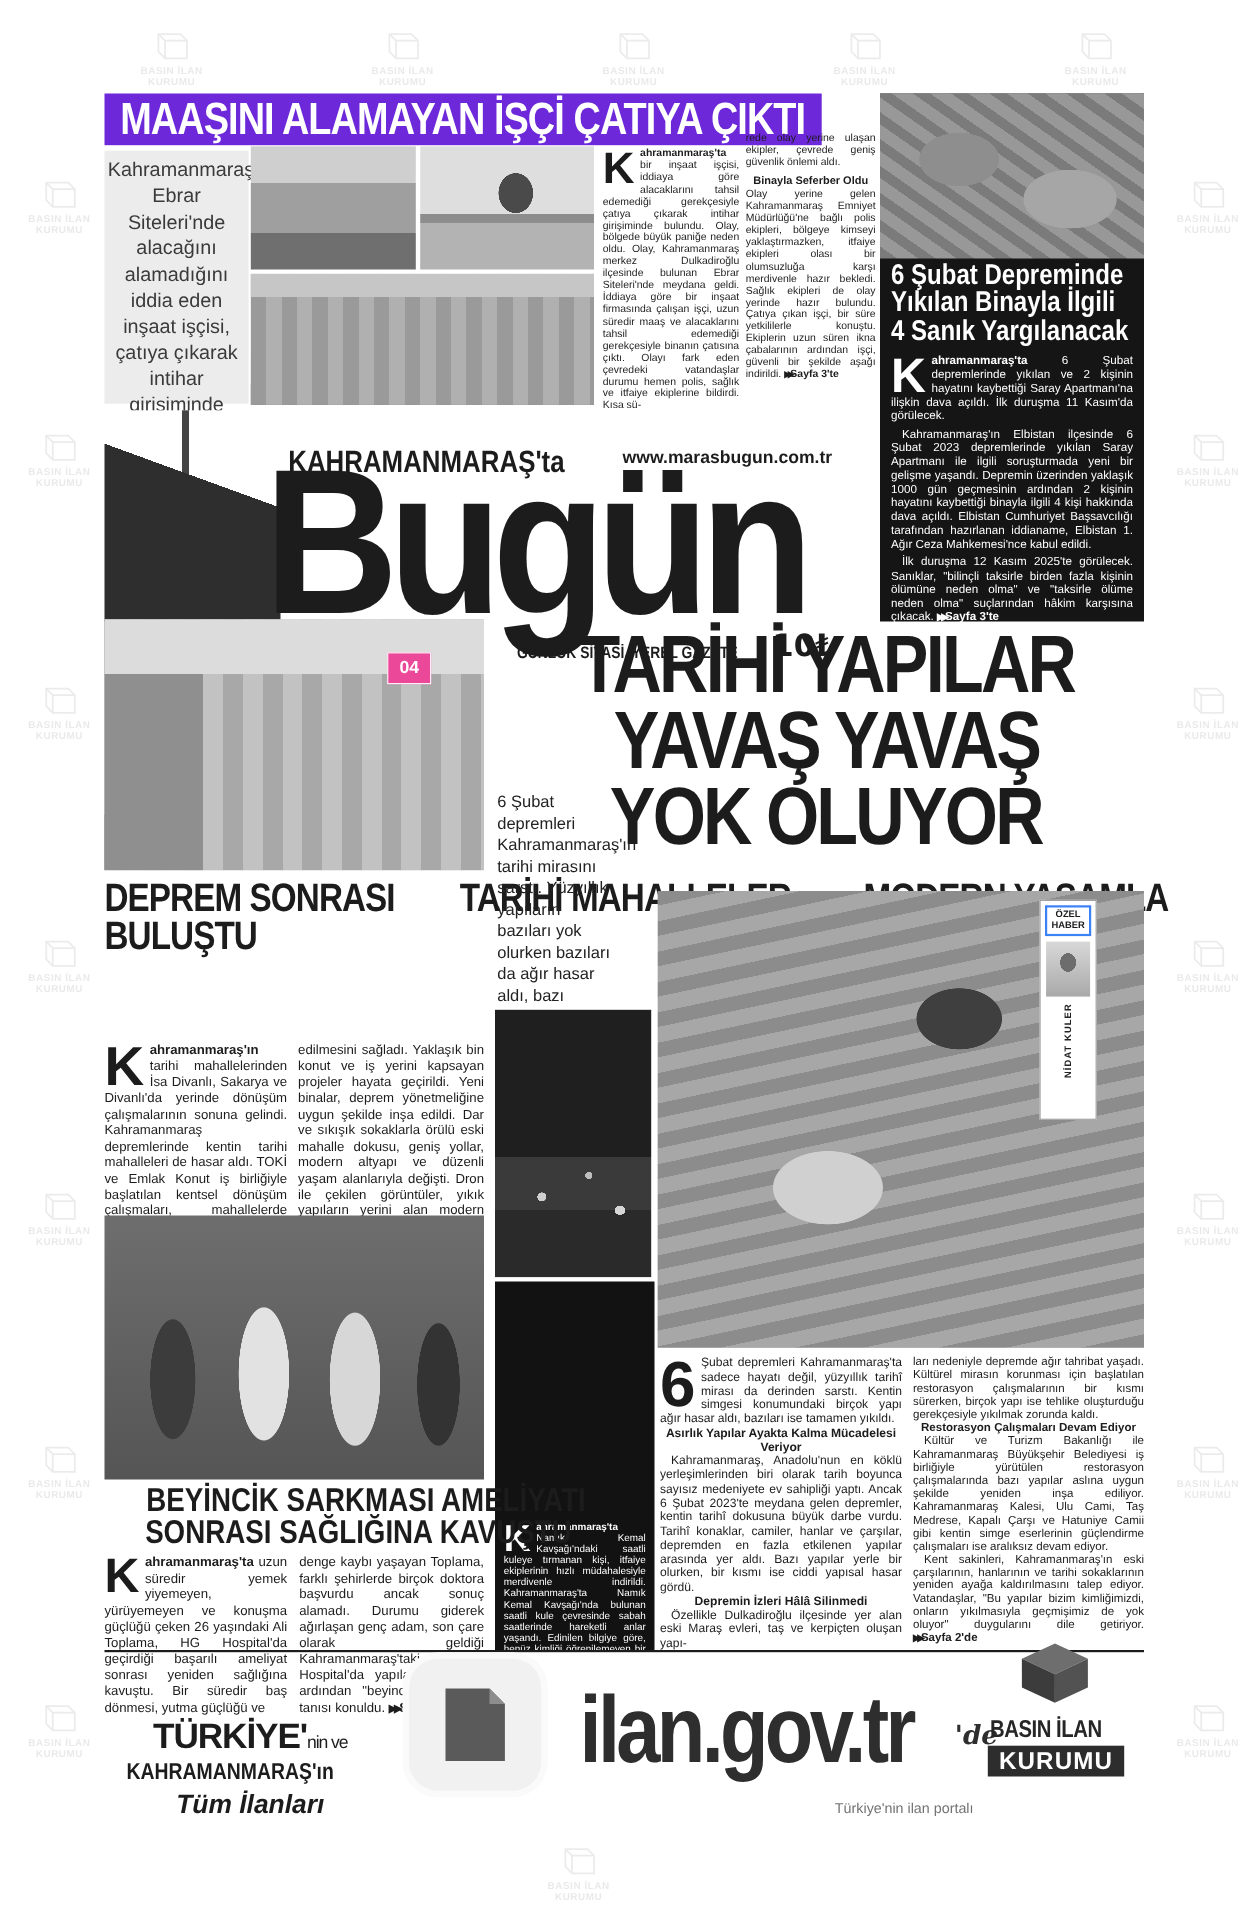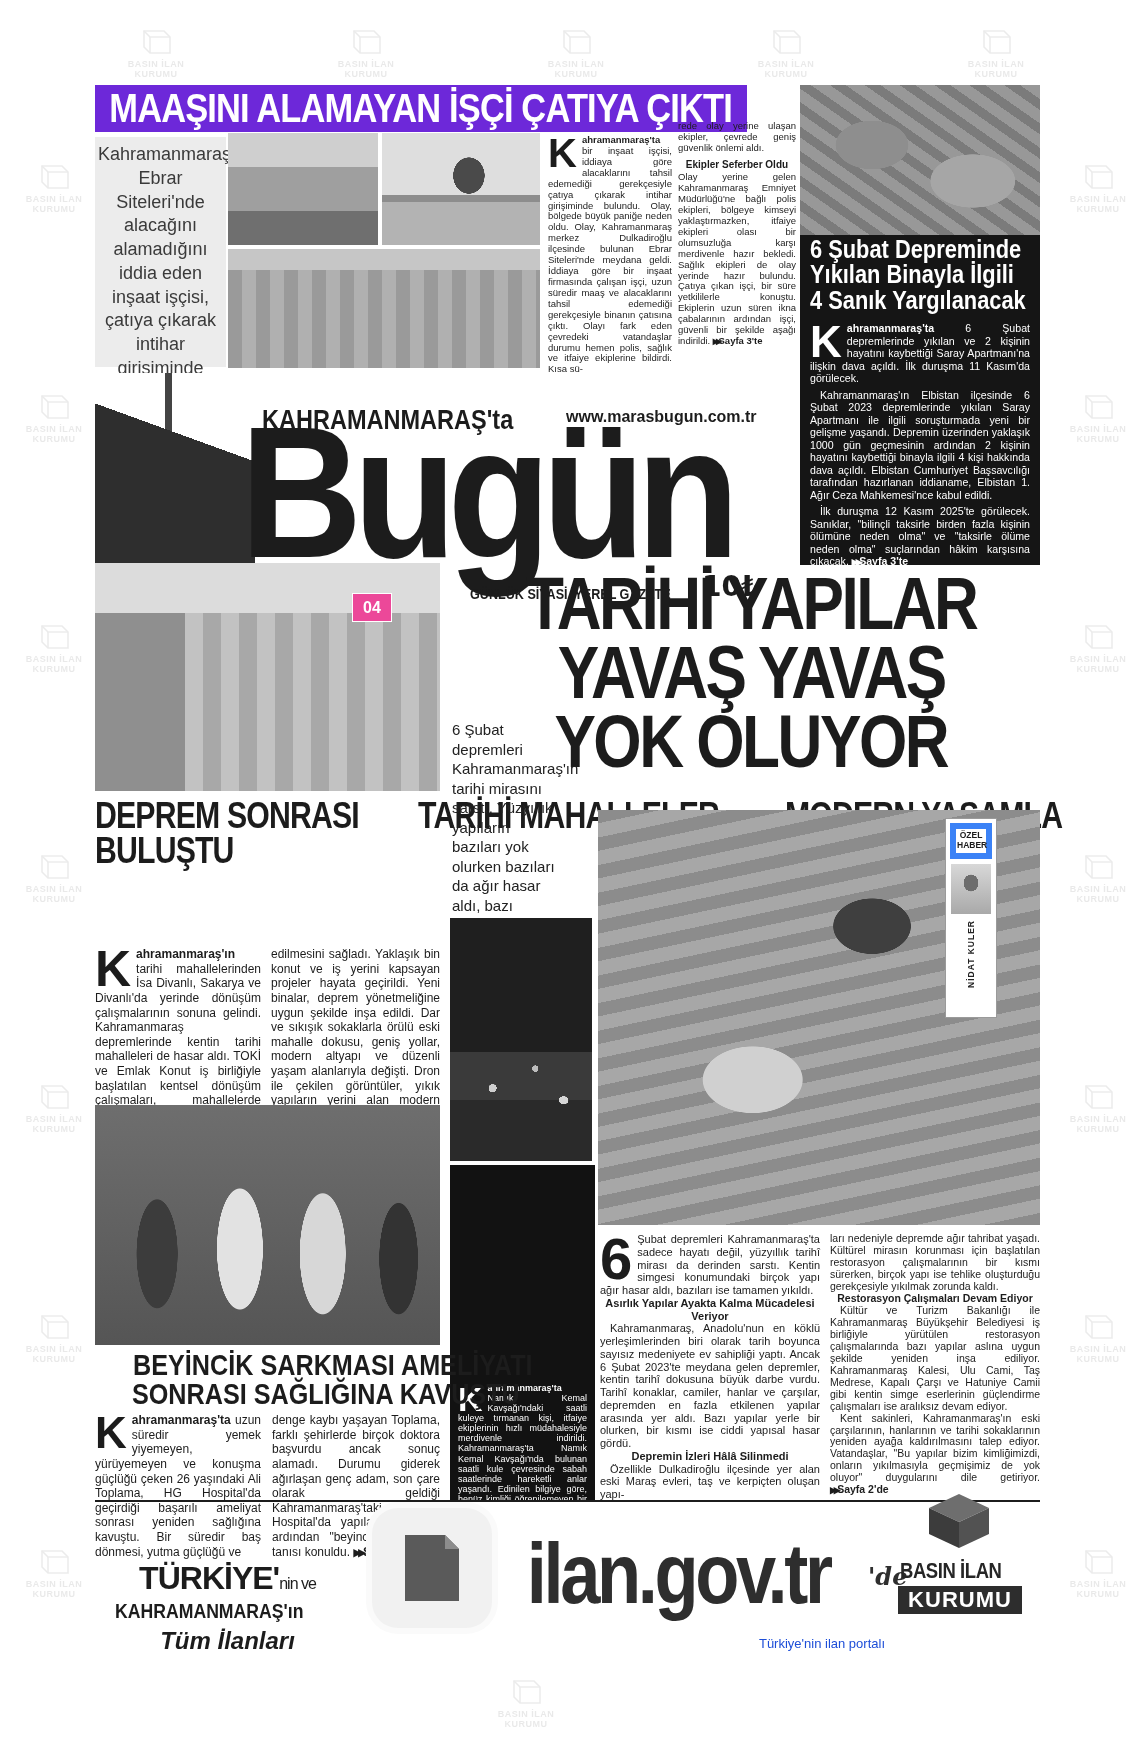--- a/index.html
+++ b/index.html
@@ -84,21 +84,21 @@
   #renew-head{left:95px;top:799px;font-size:36px;font-weight:bold;line-height:.96;letter-spacing:-1px;}
   .bodycol{font-size:12px;line-height:1.22;}
   #renew-c1{left:95px;top:947px;width:166px;}
   #renew-c2{left:271px;top:947px;width:169px;}
   
   #her-head{left:462px;top:570px;width:578px;text-align:center;font-size:74px;font-weight:bold;
             line-height:.93;letter-spacing:-3px;}
   #her-intro{left:452px;top:720px;width:106px;font-size:15px;line-height:1.3;color:#222;}
   #ozel{left:945px;top:818px;width:52px;height:200px;background:#fff;border:1px solid #9a9a9a;
         display:flex;flex-direction:column;align-items:center;padding:4px 2px;box-sizing:border-box;}
-  #ozel-badge{border:6px solid #3b82f6;font-size:8.5px;font-weight:bold;text-align:center;
+  #ozel-badge{border:2px solid #3b82f6;font-size:8.5px;font-weight:bold;text-align:center;
               padding:2px 1px;line-height:1.15;width:42px;box-sizing:border-box;}
   #ozel-photo{width:40px;height:50px;margin-top:5px;background:
       radial-gradient(12px 14px at 50% 38%,#6d6d6d 0 60%,transparent 61%),linear-gradient(#d8d8d8,#a9a9a9);}
   #ozel-byline{margin-top:6px;writing-mode:vertical-rl;transform:rotate(180deg);
                font-size:8.5px;font-weight:bold;letter-spacing:1px;color:#222;}
   .hercol{font-size:11px;line-height:1.16;}
   #her-c1{left:600px;top:1233px;width:220px;}
   #her-c2{left:830px;top:1233px;width:210px;font-size:10.5px;line-height:1.14;}
   .subhead{font-weight:bold;text-align:center;margin:5px 0 2px 0;}
   .hercol p{margin:0;text-indent:10px;}
@@ -118,21 +118,21 @@
   #f-left{left:100px;top:1560px;width:255px;text-align:center;}
   #f-l1{font-size:32px;font-weight:bold;letter-spacing:-1px;}
   #f-l1 small{font-size:16px;font-weight:normal;}
   #f-l2{font-size:21px;font-weight:bold;margin-top:2px;}
   #f-l3{font-size:24px;font-weight:bold;font-style:italic;margin-top:4px;}
   #f-icon{left:372px;top:1508px;width:120px;height:120px;background:#f1f1f1;border-radius:26px;
           display:flex;align-items:center;justify-content:center;box-shadow:0 0 0 6px #fafafa;}
   #f-portal{left:498px;top:1530px;font-size:86px;font-weight:bold;letter-spacing:-4px;color:#2e2e2e;line-height:1;}
   #f-de{left:868px;top:1562px;font-size:24px;font-weight:bold;font-style:italic;
         font-family:"DejaVu Serif",serif;color:#2e2e2e;}
-  #f-tag{left:640px;top:1636px;width:245px;text-align:right;font-size:13px;color:#1d4ed8;}
+  #f-tag{left:640px;top:1636px;width:245px;text-align:right;font-size:13px;color:#737373;}
   #f-org{left:880px;top:1492px;width:160px;text-align:center;}
   #f-org-l1{font-size:22px;font-weight:bold;letter-spacing:-.5px;margin-top:4px;color:#262626;}
   #f-org-l2{display:inline-block;background:#2d2d2d;color:#fff;font-size:22px;font-weight:bold;
             padding:1px 10px;margin-top:2px;letter-spacing:1px;}
   
   .wm{position:absolute;width:92px;opacity:.16;text-align:center;color:#7a7a7a;pointer-events:none;}
   .wm svg{display:block;margin:0 auto 1px auto;}
   .wm .t{font-size:9px;font-weight:bold;letter-spacing:.5px;line-height:1.1;}
 </style>
 </head>
@@ -348,21 +348,21 @@
   <div id="topintro" class="abs">Kahramanmaraş'ta Ebrar Siteleri'nde alacağını alamadığını iddia eden inşaat işçisi, çatıya çıkarak intihar girişiminde bulundu. Ekipler işçiyi ikna etti.</div>
   <div id="ph-street" class="ph"></div>
   <div id="ph-roof" class="ph"></div>
   <div id="ph-site" class="ph"></div>
   <div class="abs just" style="left:548px;top:135px;width:124px;font-size:9.5px;line-height:1.15;">
     <span class="dc" style="font-size:40px;">K</span><b>ahramanmaraş'ta</b>
     <span>bir inşaat işçisi, iddiaya göre alacaklarını tahsil edemediği gerekçesiyle çatıya çıkarak intihar girişiminde bulundu. Olay, bölgede büyük paniğe neden oldu. Olay, Kahramanmaraş merkez Dulkadiroğlu ilçesinde bulunan Ebrar Siteleri'nde meydana geldi. İddiaya göre bir inşaat firmasında çalışan işçi, uzun süredir maaş ve alacaklarını tahsil edemediği gerekçesiyle binanın çatısına çıktı. Olayı fark eden çevredeki vatandaşlar durumu hemen polis, sağlık ve itfaiye ekiplerine bildirdi. Kısa sü-</span>
   </div>
   <div class="abs just" style="left:678px;top:121px;width:118px;font-size:9.5px;line-height:1.15;">
     <p style="margin:0;">rede olay yerine ulaşan ekipler, çevrede geniş güvenlik önlemi aldı.</p>
-    <p class="subhead" style="font-size:10px;">Ekipler Seferber Oldu</p>
+    <p class="subhead" style="font-size:10px;">Binayla Seferber Oldu</p>
     <p style="margin:0;"><span>Olay yerine gelen Kahramanmaraş Emniyet Müdürlüğü'ne bağlı polis ekipleri, bölgeye kimseyi yaklaştırmazken, itfaiye ekipleri olası bir olumsuzluğa karşı merdivenle hazır bekledi. Sağlık ekipleri de olay yerinde hazır bulundu. Çatıya çıkan işçi, bir süre yetkililerle konuştu. Ekiplerin uzun süren ikna çabalarının ardından işçi, güvenli bir şekilde aşağı indirildi.</span>
       <span class="pref">Sayfa 3'te</span></p>
   </div>
 
   <div id="court" class="abs">
     <div id="ph-aerial" class="ph" style="left:0;top:0;"></div>
     <div id="court-head">
       <div class="cond">6 Şubat Depreminde</div><br>
       <div class="cond">Yıkılan Binayla İlgili</div><br>
       <div class="cond">4 Sanık Yargılanacak</div>

